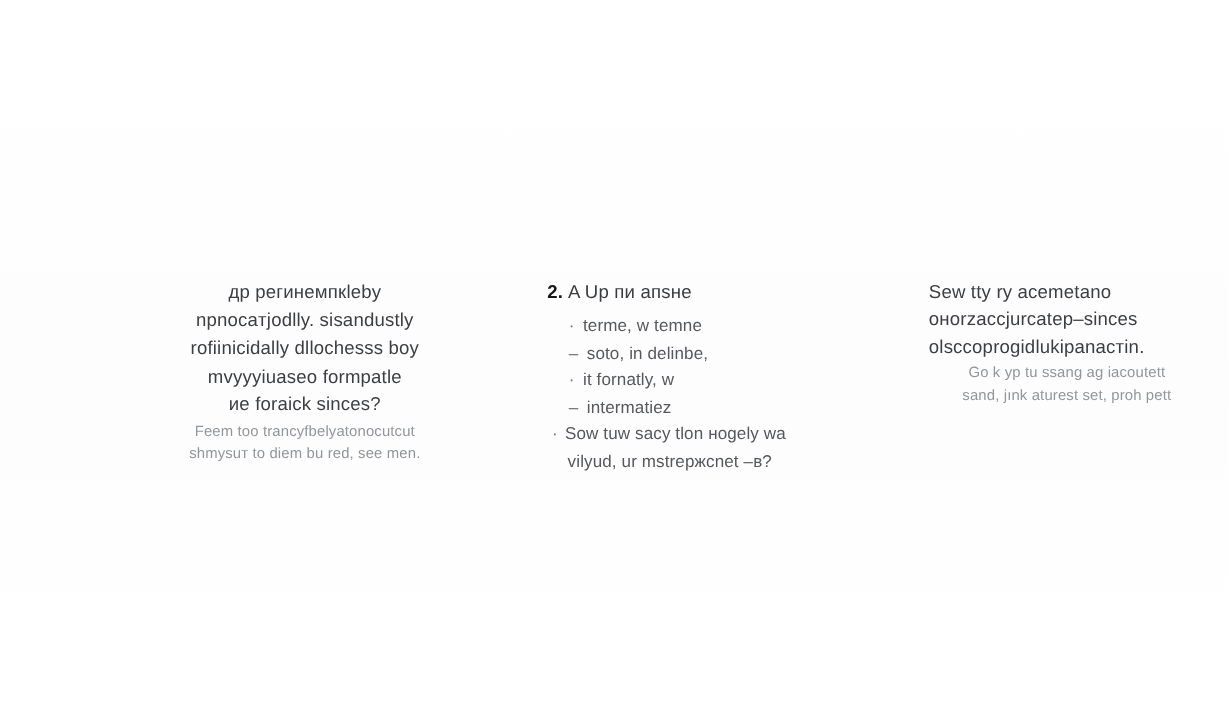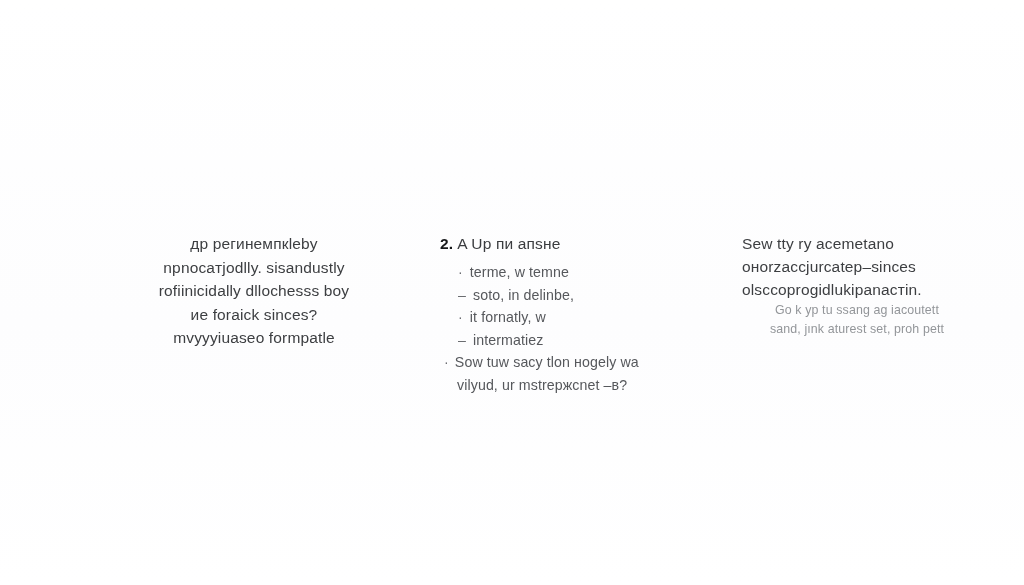--- a/index.html
+++ b/index.html
@@ -23,20 +23,21 @@
     background: linear-gradient(180deg, #ffffff 0%, #fdfdfe 55%, #ffffff 100%);
   }
 
   .columns {
     position: absolute;
     top: 232px;
     left: 0;
     width: 1024px;
     display: flex;
     align-items: flex-start;
+    gap: 16px;
   }
 
   .col {
     box-sizing: border-box;
   }
   .col-1 { width: 300px; margin-left: 104px; text-align: center; }
   .col-2 { width: 260px; margin-left: 36px; text-align: left; }
   .col-3 { width: 230px; margin-left: 42px; text-align: left; }
 
   
@@ -114,22 +115,26 @@
 
 <div class="page">
 
   <div class="columns">
 
     <div class="col col-1">
       <div class="body-text">
         <div class="line">др регинемпкleby</div>
         <div class="line">npnocaтjodlly. sisandustly</div>
         <div class="line">rofiinicidally dllochesss boy</div>
+        <div class="line">mvyyyiuaseo formpatle</div>
         <div class="line">иe forаick sinces?</div>
-        <div class="line">mvyyyiuaseo formpatle</div>
+      </div>
+      <div class="note-text">
+        <div class="line">Feem too trancyfbelyatonocutcut</div>
+        <div class="line">shmysuт to diem bu red, see men.</div>
       </div>
     </div>
 
     <div class="col col-2">
       <div class="heading-row">
         <span class="heading-num">2.</span>
         <span class="heading-text">A Up пи апsне</span>
       </div>
       <ul class="list">
         <li>

